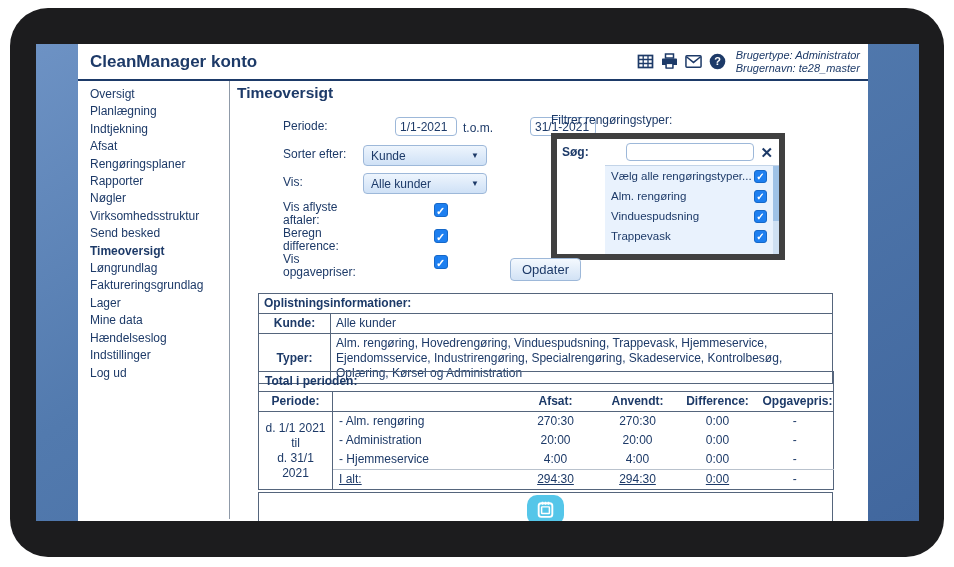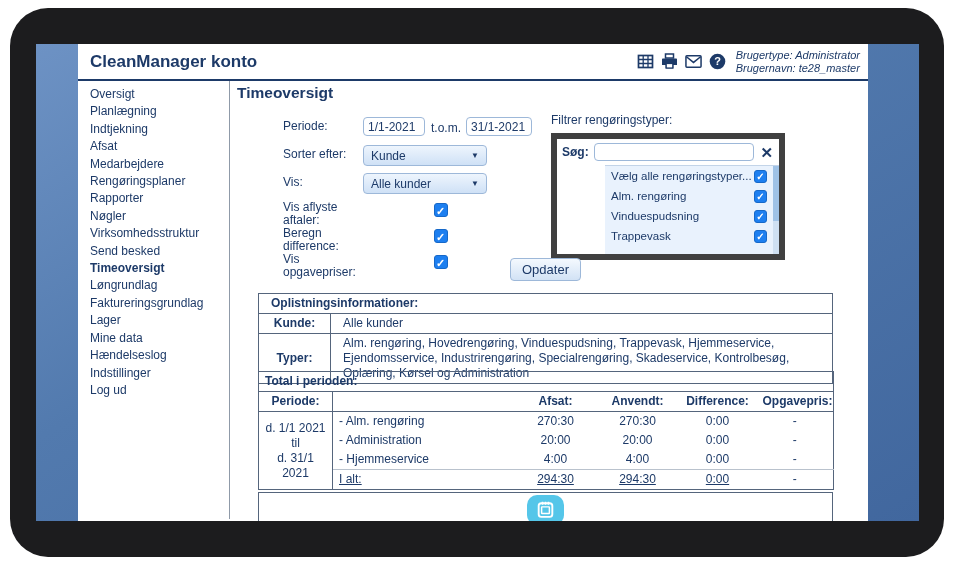--- a/index.html
+++ b/index.html
@@ -26,21 +26,21 @@
   .side-item.active{font-weight:bold;}
   .content{position:relative;flex:1;}
 
   .page-title{position:absolute;left:7px;top:3px;font-size:15.5px;font-weight:bold;}
 
   
   .form-area{position:absolute;left:53px;top:36px;width:268px;}
   .frow{position:absolute;left:0;display:flex;align-items:flex-start;}
   .flabel{width:80px;font-size:12px;line-height:13px;padding-top:3px;}
   .txt{height:17px;border:1px solid #9db8d9;border-radius:4px;background:#fff;
-    font:12px "Liberation Sans",sans-serif;color:#1d3a68;padding:0 4px;}
+    font:12px "Liberation Sans",sans-serif;color:#1d3a68;padding:0 4px;margin-left:32px;}
   .inp-from{width:52px}.inp-to{width:56px}
   .tom{font-size:12px;padding:4px 5px 0 6px;}
   .select{width:124px;height:21px;box-sizing:border-box;border:1px solid #9db8d9;border-radius:4px;
     background:linear-gradient(#eef5fd,#cfe1f6);display:flex;align-items:center;
     justify-content:space-between;font-size:12px;padding:0 7px;cursor:pointer;}
   .arrow{font-size:8px;}
   .cbwrap{width:155px;text-align:center;}
   .checkbox{display:inline-block;width:14px;height:14px;background:#1d7ff0;border:1px solid #1668c8;
     border-radius:3px;color:#fff;font-size:11px;line-height:14px;text-align:center;
     box-sizing:border-box;cursor:pointer;margin-top:2px;}
@@ -62,21 +62,21 @@
   .list-scrollbar .thumb{width:6px;height:55px;background:#9fc2e6;}
 
   
   .opdater-row{position:absolute;left:28px;top:177px;width:575px;text-align:center;}
   .btn{display:inline-block;padding:3px 11px;font-size:13px;color:#1d3a68;
     background:linear-gradient(#f4f9fe,#d2e2f5);border:1px solid #9db8d9;border-radius:4px;cursor:pointer;}
 
   
   table{border-collapse:collapse;font-size:12px;color:#1d3a68;table-layout:fixed;}
   .info-table{position:absolute;left:28px;top:212px;width:575px;}
-  .info-table th,.info-table td{border:1px solid #55657c;padding:2px 12px;line-height:15px;}
+  .info-table th,.info-table td{border:1px solid #55657c;padding:2px 5px;line-height:15px;}
   .tbl-title{text-align:left;font-weight:bold;}
   .rowlabel{width:66px;text-align:center;font-weight:bold;vertical-align:middle;}
 
   .total-table{position:absolute;left:28px;top:290px;width:575px;border:1px solid #55657c;}
   .total-table th,.total-table td{padding:2px 6px;line-height:15px;}
   .tt-title th{border-bottom:1px solid #55657c;text-align:left;}
   .tt-head th{border-bottom:1px solid #55657c;text-align:center;}
   .tt-head th.first{border-right:1px solid #55657c;}
   .period-cell{border-right:1px solid #55657c;text-align:center;vertical-align:middle;line-height:14px;}
   .name-cell{text-align:left;}
@@ -123,21 +123,20 @@
           </div>
         </div>
       </div>
 
       <div class="app-body">
         <div class="sidebar">
           <div class="side-item">Oversigt</div>
           <div class="side-item">Planlægning</div>
           <div class="side-item">Indtjekning</div>
           <div class="side-item">Afsat</div>
-          <div class="side-item">Medarbejdere</div>
           <div class="side-item">Rengøringsplaner</div>
           <div class="side-item">Rapporter</div>
           <div class="side-item">Nøgler</div>
           <div class="side-item">Virksomhedsstruktur</div>
           <div class="side-item">Send besked</div>
           <div class="side-item active">Timeoversigt</div>
           <div class="side-item">Løngrundlag</div>
           <div class="side-item">Faktureringsgrundlag</div>
           <div class="side-item">Lager</div>
           <div class="side-item">Mine data</div>

